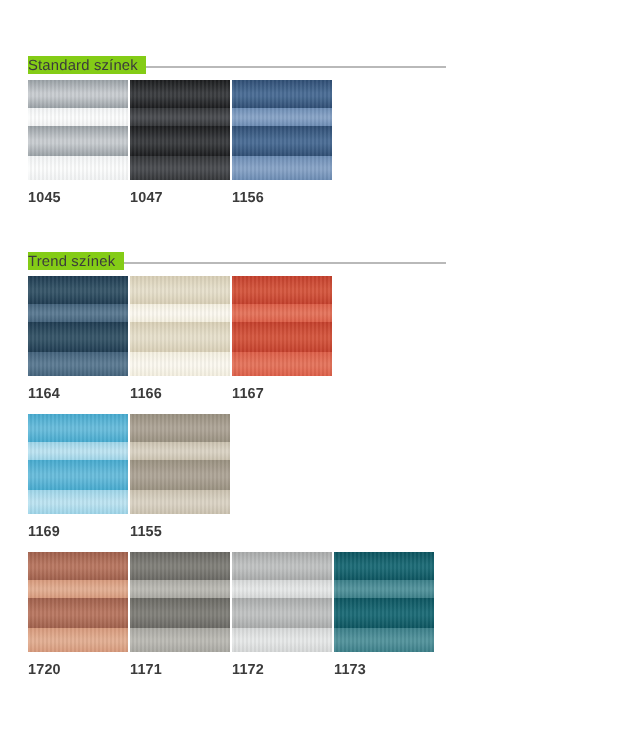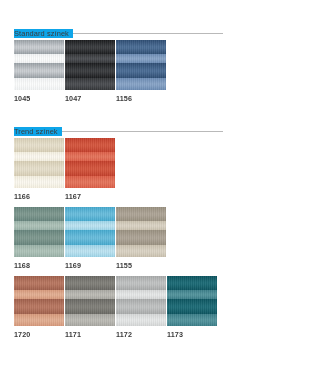--- a/index.html
+++ b/index.html
@@ -34,21 +34,21 @@
     position: relative;
     height: 13px;
     margin-bottom: 5px;
   }
   .section-title {
     font-size: 7.4px;
     color: #3b3b3b;
     letter-spacing: .1px;
     line-height: 9px;
     display: inline-block;
-    background: #0ea5e9;
+    background: #84cc16;
     padding-right: 4px;
     position: relative;
     z-index: 2;
   }
   .section-rule {
     position: absolute;
     left: 0;
     right: 0;
     bottom: 1px;
     height: 1px;
@@ -160,20 +160,32 @@
 
   <div class="section section-trend">
     <div class="section-head">
       <span class="section-title">Trend színek</span>
       <span class="section-rule"></span>
     </div>
     <div class="swatch-row">
         <div class="swatch-cell">
           <div class="swatch">
             <div class="slats">
+              <div class="band" style="top: 0%; height: 27%; background: linear-gradient(rgb(31, 60, 82) 0%, rgb(54, 85, 104) 46%, rgb(54, 85, 104) 58%, rgb(31, 60, 82) 100%);"></div>
+              <div class="band" style="top: 27%; height: 19%; background: linear-gradient(rgb(68, 99, 124) 0%, rgb(91, 122, 146) 46%, rgb(91, 122, 146) 58%, rgb(68, 99, 124) 100%);"></div>
+              <div class="band" style="top: 46%; height: 30%; background: linear-gradient(rgb(31, 60, 82) 0%, rgb(54, 85, 104) 46%, rgb(54, 85, 104) 58%, rgb(31, 60, 82) 100%);"></div>
+              <div class="band" style="top: 76%; height: 24%; background: linear-gradient(rgb(68, 99, 124) 0%, rgb(91, 122, 146) 46%, rgb(91, 122, 146) 58%, rgb(68, 99, 124) 100%);"></div>
+            </div>
+            <div class="weave"></div>
+          </div>
+          <div class="swatch-code">1164</div>
+        </div>
+        <div class="swatch-cell">
+          <div class="swatch">
+            <div class="slats">
               <div class="band" style="top: 0%; height: 27%; background: linear-gradient(rgb(216, 207, 182) 0%, rgb(230, 223, 203) 46%, rgb(230, 223, 203) 58%, rgb(216, 207, 182) 100%);"></div>
               <div class="band" style="top: 27%; height: 19%; background: linear-gradient(rgb(244, 239, 224) 0%, rgb(251, 248, 239) 46%, rgb(251, 248, 239) 58%, rgb(244, 239, 224) 100%);"></div>
               <div class="band" style="top: 46%; height: 30%; background: linear-gradient(rgb(216, 207, 182) 0%, rgb(230, 223, 203) 46%, rgb(230, 223, 203) 58%, rgb(216, 207, 182) 100%);"></div>
               <div class="band" style="top: 76%; height: 24%; background: linear-gradient(rgb(244, 239, 224) 0%, rgb(251, 248, 239) 46%, rgb(251, 248, 239) 58%, rgb(244, 239, 224) 100%);"></div>
             </div>
             <div class="weave"></div>
           </div>
           <div class="swatch-code">1166</div>
         </div>
         <div class="swatch-cell">
@@ -187,32 +199,20 @@
             <div class="weave"></div>
           </div>
           <div class="swatch-code">1167</div>
         </div>
       </div>
     <div class="row-gap"></div>
     <div class="swatch-row">
         <div class="swatch-cell">
           <div class="swatch">
             <div class="slats">
-              <div class="band" style="top: 0%; height: 27%; background: linear-gradient(rgb(103, 133, 125) 0%, rgb(126, 152, 143) 46%, rgb(126, 152, 143) 58%, rgb(103, 133, 125) 100%);"></div>
-              <div class="band" style="top: 27%; height: 19%; background: linear-gradient(rgb(154, 178, 168) 0%, rgb(173, 194, 184) 46%, rgb(173, 194, 184) 58%, rgb(154, 178, 168) 100%);"></div>
-              <div class="band" style="top: 46%; height: 30%; background: linear-gradient(rgb(103, 133, 125) 0%, rgb(126, 152, 143) 46%, rgb(126, 152, 143) 58%, rgb(103, 133, 125) 100%);"></div>
-              <div class="band" style="top: 76%; height: 24%; background: linear-gradient(rgb(154, 178, 168) 0%, rgb(173, 194, 184) 46%, rgb(173, 194, 184) 58%, rgb(154, 178, 168) 100%);"></div>
-            </div>
-            <div class="weave"></div>
-          </div>
-          <div class="swatch-code">1168</div>
-        </div>
-        <div class="swatch-cell">
-          <div class="swatch">
-            <div class="slats">
               <div class="band" style="top: 0%; height: 27%; background: linear-gradient(rgb(70, 170, 207) 0%, rgb(104, 188, 219) 46%, rgb(104, 188, 219) 58%, rgb(70, 170, 207) 100%);"></div>
               <div class="band" style="top: 27%; height: 19%; background: linear-gradient(rgb(158, 213, 233) 0%, rgb(188, 227, 241) 46%, rgb(188, 227, 241) 58%, rgb(158, 213, 233) 100%);"></div>
               <div class="band" style="top: 46%; height: 30%; background: linear-gradient(rgb(70, 170, 207) 0%, rgb(104, 188, 219) 46%, rgb(104, 188, 219) 58%, rgb(70, 170, 207) 100%);"></div>
               <div class="band" style="top: 76%; height: 24%; background: linear-gradient(rgb(158, 213, 233) 0%, rgb(188, 227, 241) 46%, rgb(188, 227, 241) 58%, rgb(158, 213, 233) 100%);"></div>
             </div>
             <div class="weave"></div>
           </div>
           <div class="swatch-code">1169</div>
         </div>
         <div class="swatch-cell">

